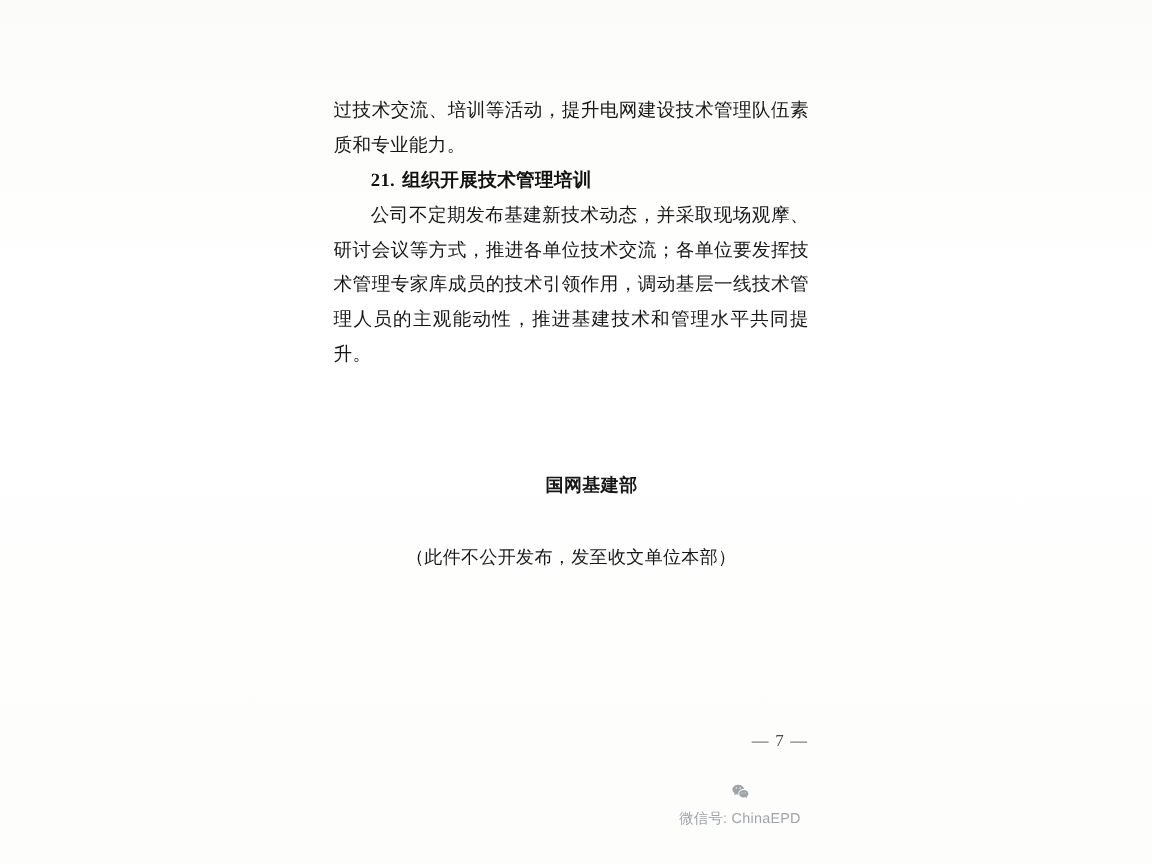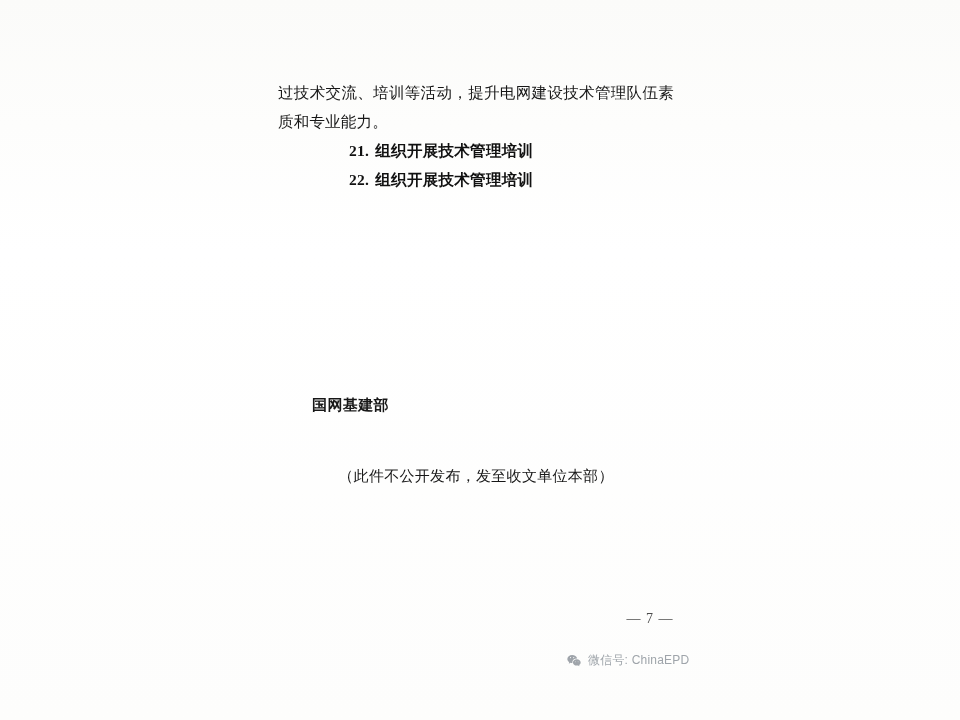--- a/index.html
+++ b/index.html
@@ -50,46 +50,45 @@
     font-size: 15.5px;
     line-height: 29px;
     font-weight: bold;
     margin: 0;
     text-indent: 2em;
     color: #111111;
     letter-spacing: 0.3px;
   }
   .heading .num {
     margin-right: 6px;
-    margin-left: 40px;
   }
   .signature-block {
     position: absolute;
     left: 278px;
     top: 392px;
     width: 396px;
-    text-align: left;
+    text-align: center;
   }
   .sig-line {
     font-size: 15px;
     line-height: 26px;
     letter-spacing: 0.4px;
     color: #171717;
   }
   .sig-org {
     font-weight: bold;
     padding-left: 34px;
   }
   .sig-date {
     padding-left: 34px;
   }
   .note-line {
     position: absolute;
     left: 278px;
-    top: 463px;
+    top: 452px;
     width: 396px;
     text-align: center;
     font-size: 15px;
     line-height: 26px;
     color: #171717;
     letter-spacing: 0.3px;
   }
   .page-number {
     position: absolute;
     left: 0;
@@ -106,20 +105,21 @@
     position: absolute;
     left: 566px;
     top: 652px;
     display: flex;
     align-items: center;
     gap: 6px;
     color: #9aa0a6;
     font-family: "Liberation Sans", sans-serif;
     font-size: 12px;
     opacity: 0.95;
+    flex-direction: column;
   }
   .wechat-icon {
     width: 16px;
     height: 16px;
     display: block;
   }
   .wm-text {
     white-space: nowrap;
     letter-spacing: 0.2px;
   }
@@ -129,24 +129,22 @@
 
 <div class="page">
 
   <div class="content">
     <p class="para">过技术交流、培训等活动，提升电网建设技术管理队伍素质和专业能力。</p>
 
     <p class="heading">
       <span class="num">21.</span><span>组织开展技术管理培训</span>
     </p>
 
+    <p class="para indent">公司不定期发布基建新技术动态，并采取现场观摩、研讨会议等方式，推进各单位技术交流；各单位要发挥技术管理专家库成员的技术引领作用，调动基层一线技术管理人员的主观能动性，推进基建技术和管理水平共同提升。</p>
 
-    <p class="heading">
-      <span class="num">22.</span><span>组织开展技术管理培训</span>
-    </p>
 
   </div>
 
   <div class="signature-block">
     <div class="sig-line sig-org">国网基建部</div>
   </div>
 
   <div class="note-line">（此件不公开发布，发至收文单位本部）</div>
 
   <div class="page-number">— 7 —</div>

